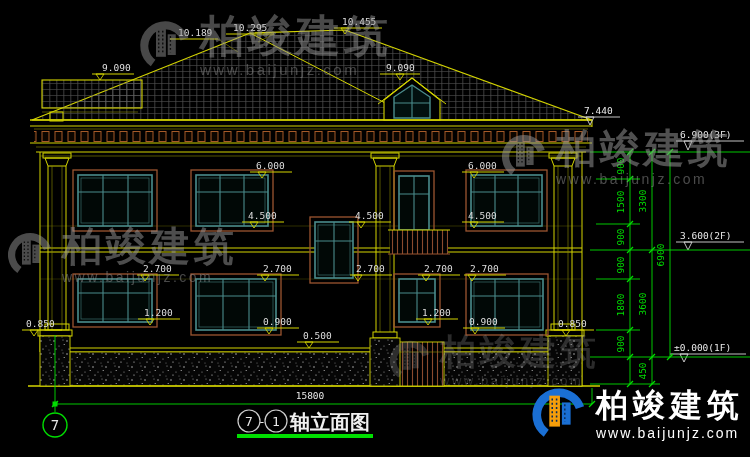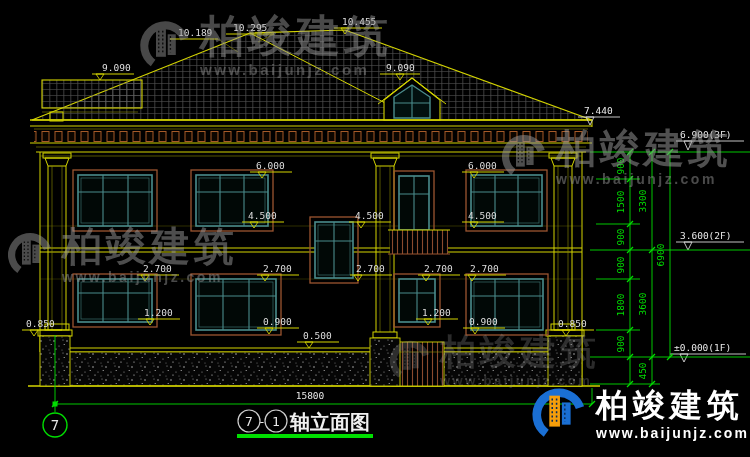--- a/index.html
+++ b/index.html
@@ -23,21 +23,21 @@
   .lblw{font:9.5px "DejaVu Sans Mono",monospace;fill:#e8e8e8}
   .dimg{font:9.5px "DejaVu Sans Mono",monospace;fill:#00df00}
   .ttl{font:700 20px "DejaVu Sans",sans-serif;fill:#f0f0f0}
   .ttln{font:13px "DejaVu Sans Mono",monospace;fill:#e8e8e8}
   .axn{font:14px "DejaVu Sans Mono",monospace;fill:#e8e8e8}
   
   .wm{position:absolute;display:flex;align-items:center;gap:8px;pointer-events:none;}
   .wm-icon{flex:0 0 auto;}
   .wm .wm-icon{--c1:#969696;--c2:#969696;--c3:#1c1c1c;width:54px;height:54px}
   .wm-name{font-weight:700;color:#9a9a9a;line-height:1.02;letter-spacing:4px;white-space:nowrap;}
-  .wm-url{font-weight:700;color:#8f8f8f;letter-spacing:2.5px;white-space:nowrap;font-family:"Liberation Sans",sans-serif;}
+  .wm-url{font-weight:400;color:#8f8f8f;letter-spacing:2.5px;white-space:nowrap;font-family:"Liberation Sans",sans-serif;}
   .wm1{left:138px;top:14px;opacity:.48}
   .wm1 .wm-name{font-size:44px}
   .wm1 .wm-url{font-size:15px;margin-top:2px}
   .wm2{left:500px;top:128px;opacity:.52}
   .wm2 .wm-name{font-size:40px}
   .wm2 .wm-url{font-size:14px;margin-top:2px}
   .wm2 .wm-icon{width:48px;height:48px}
   .wm3{left:6px;top:226px;opacity:.5}
   .wm3 .wm-name{font-size:40px}
   .wm3 .wm-url{font-size:14px;margin-top:2px}

